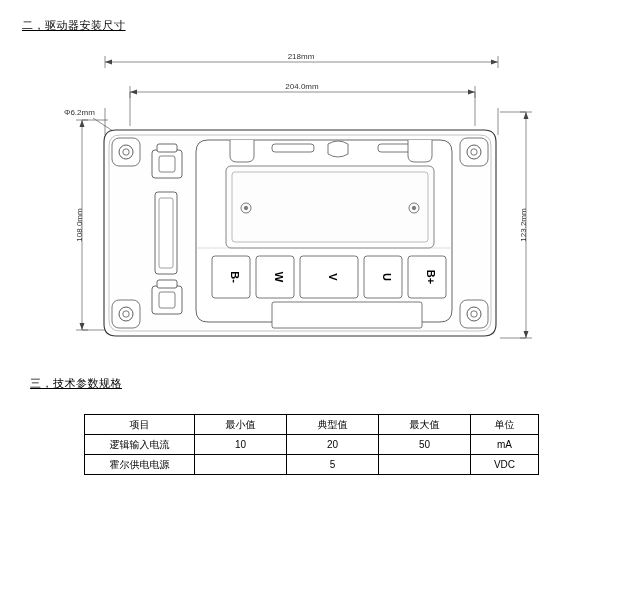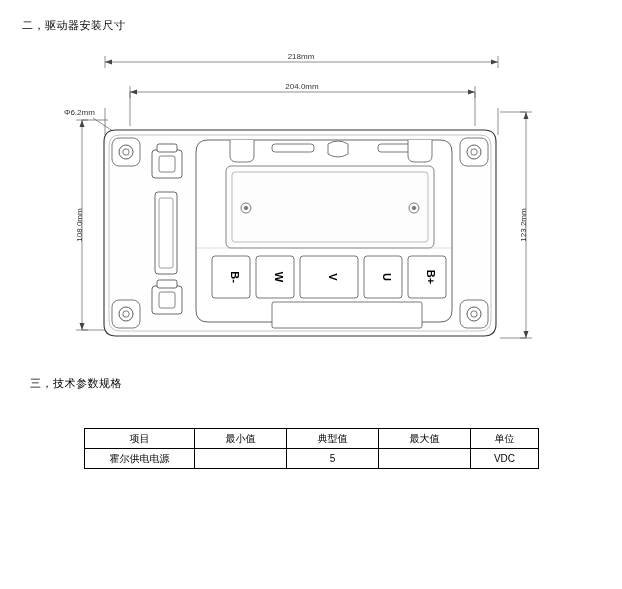--- a/index.html
+++ b/index.html
@@ -15,39 +15,40 @@
     color: #111;
     overflow: hidden;
   }
   .section-heading {
     position: absolute;
     font-size: 11px;
     font-family: "Liberation Sans", sans-serif;
     color: #000;
     letter-spacing: 0.5px;
     white-space: nowrap;
+    text-decoration: underline;
   }
   #heading-drive-dims { left: 22px; top: 18px; }
   #heading-tech-specs { left: 30px; top: 376px; }
 
   
   #drawing {
     position: absolute;
     left: 60px;
     top: 40px;
     width: 500px;
     height: 320px;
   }
   #drawing svg { display: block; }
 
   
   #spec-table-wrap {
     position: absolute;
     left: 84px;
-    top: 428px;
+    top: 414px;
     width: 454px;
   }
   table.spec {
     border-collapse: collapse;
     width: 454px;
     table-layout: fixed;
   }
   table.spec th, table.spec td {
     border: 1px solid #000;
     text-align: center;
@@ -223,20 +224,27 @@
     <thead>
       <tr>
         <th>项目</th>
         <th>最小值</th>
         <th>典型值</th>
         <th>最大值</th>
         <th>单位</th>
       </tr>
     </thead>
     <tbody>
+      <tr>
+        <td>逻辑输入电流</td>
+        <td>10</td>
+        <td>20</td>
+        <td>50</td>
+        <td>mA</td>
+      </tr>
       <tr class="tall-row">
         <td>霍尔供电电源</td>
         <td></td>
         <td>5</td>
         <td></td>
         <td>VDC</td>
       </tr>
     </tbody>
   </table>
 </div>

